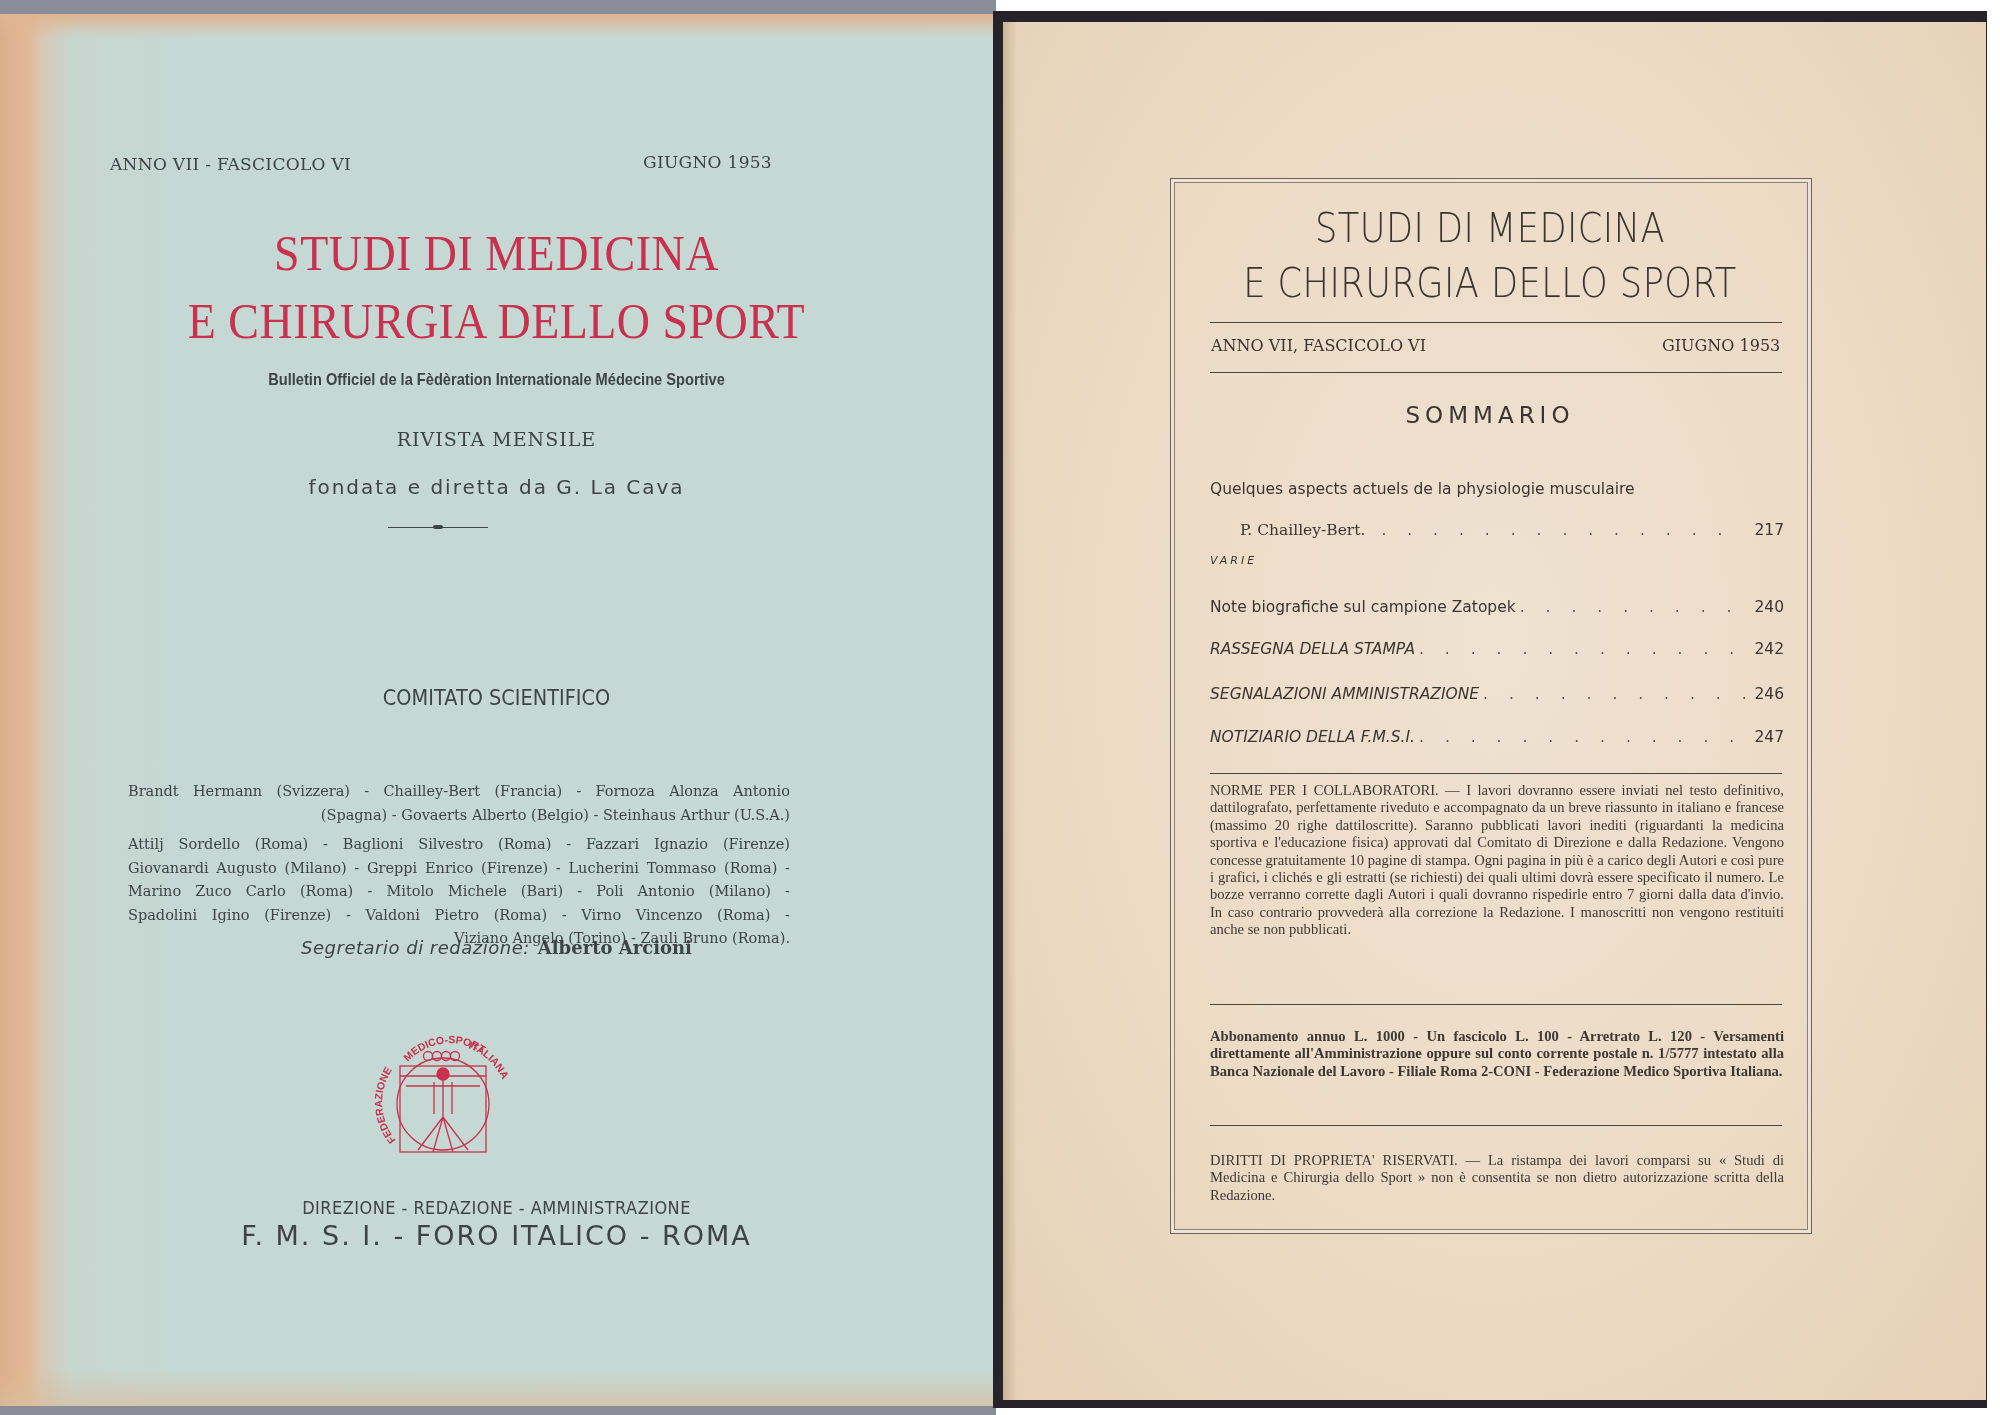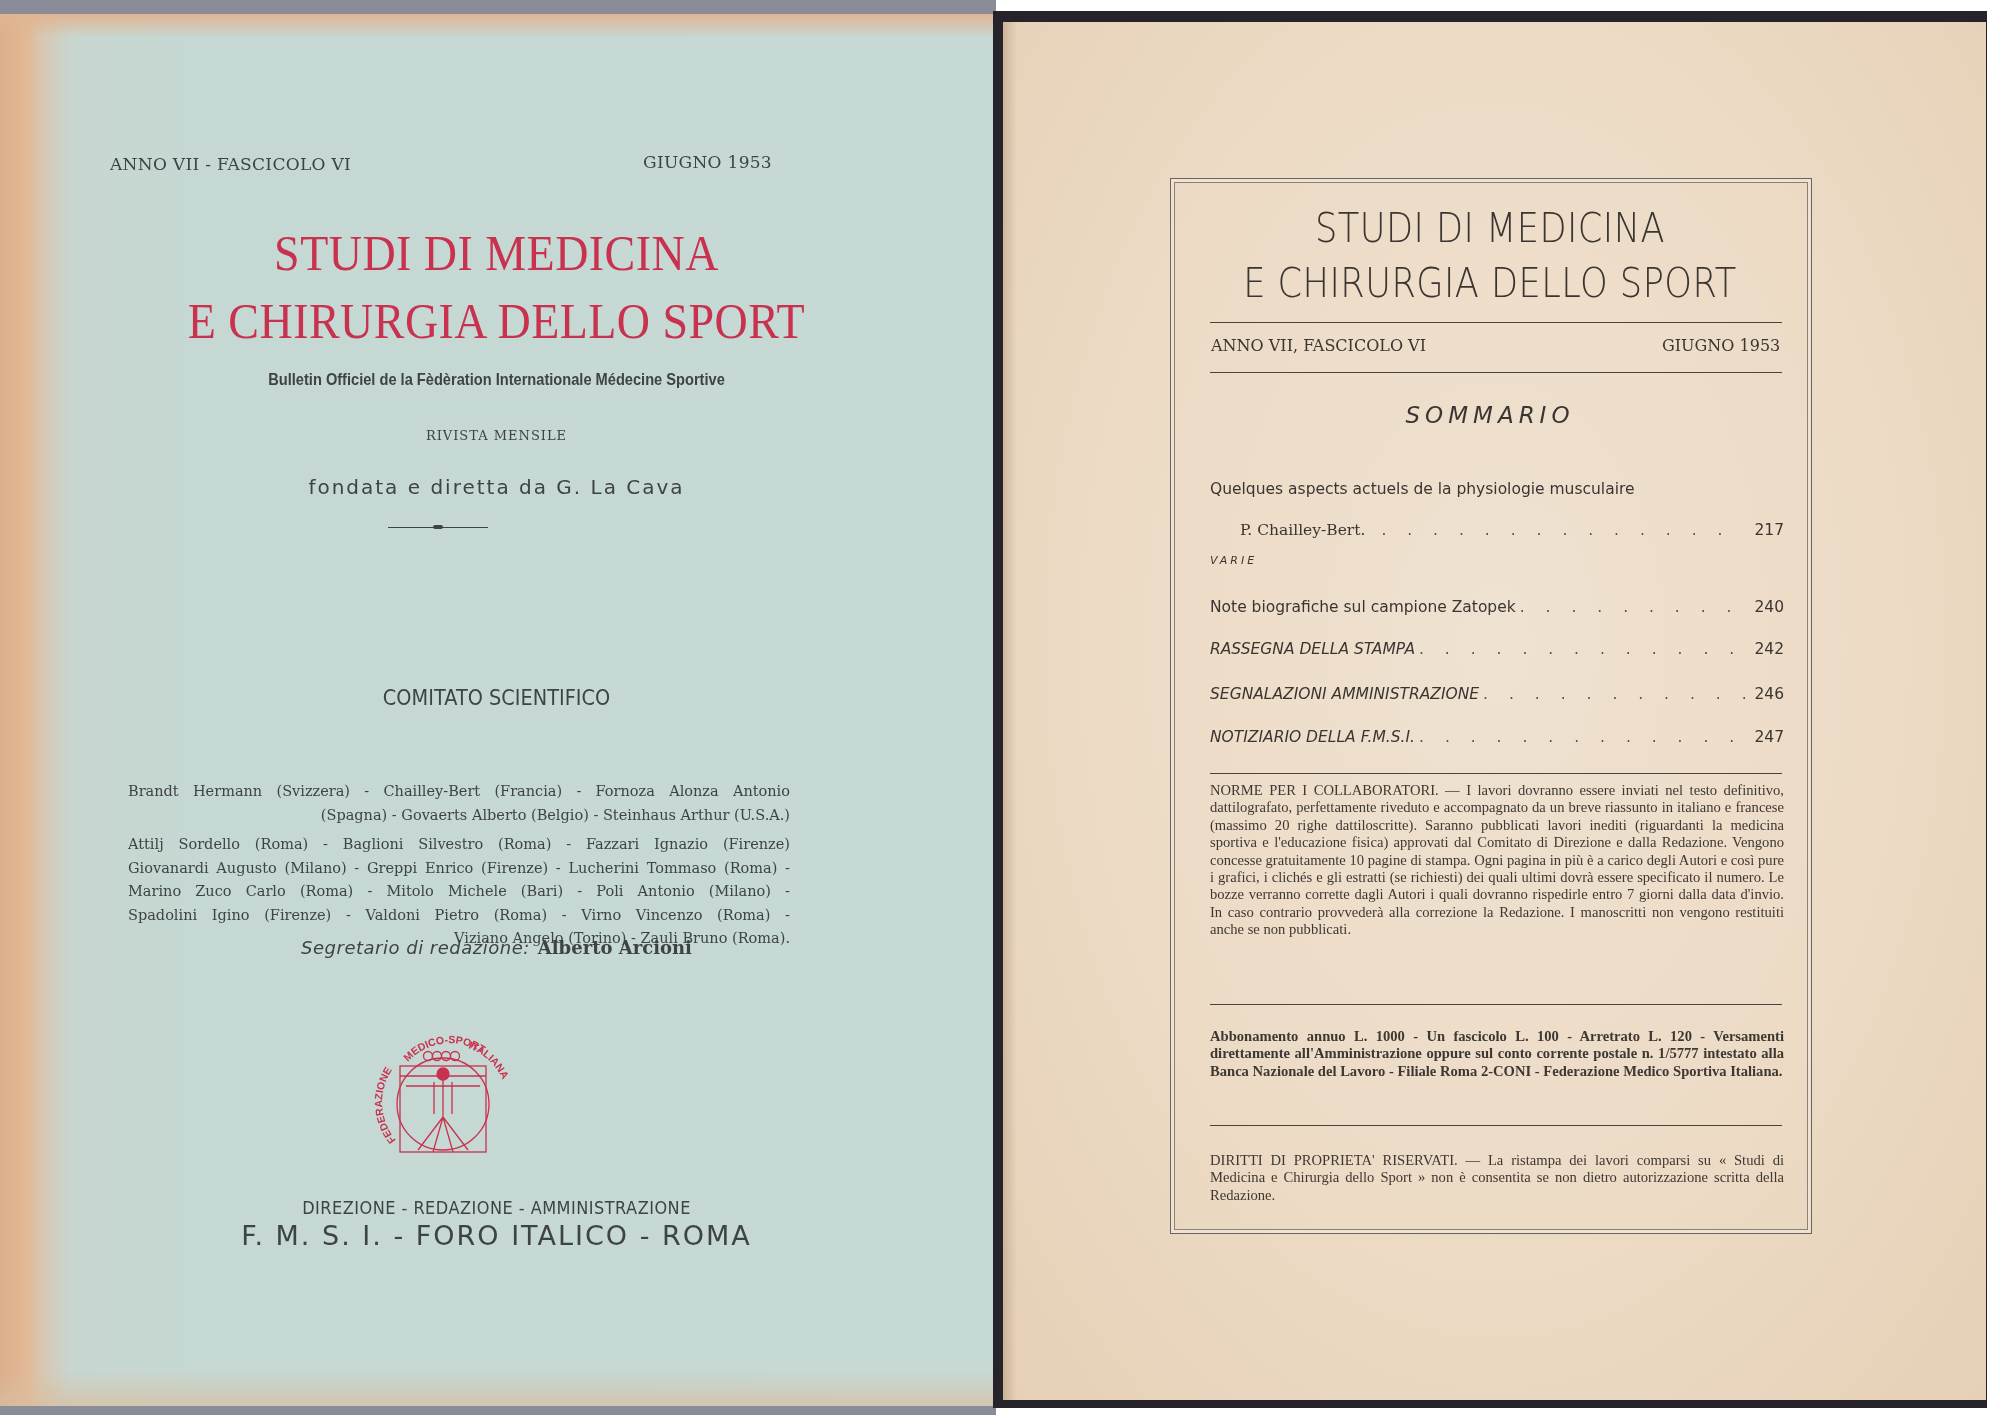--- a/index.html
+++ b/index.html
@@ -15,21 +15,21 @@
     background: linear-gradient(180deg, #e0b592 0%, rgba(205,210,200,0) 100%); }
   #cover-bottom { left:0; top:1370px; width:993px; height:36px;
     background: linear-gradient(0deg, rgba(216,190,160,0.7) 0%, rgba(198,217,212,0) 100%); }
 
   .cv-dark { color:#3e4446; }
   .cv-red { color:#c8324f; }
 
   .cover-meta { font-family:"DejaVu Serif", serif; font-size:17px; letter-spacing:0.3px; }
   .cover-title { font-family:"Liberation Serif", serif; font-size:50px; text-align:center; width:993px; left:0; letter-spacing:0.5px; transform:scaleX(0.92); transform-origin:center; }
   .cover-bulletin { font-family:"Liberation Sans", sans-serif; font-weight:bold; font-size:17px; width:993px; left:0; text-align:center; transform:scaleX(0.86); }
-  .cover-rivista { font-family:"DejaVu Serif", serif; font-size:13px; width:993px; left:0; text-align:center; letter-spacing:1px; }
+  .cover-rivista { font-family:"DejaVu Serif", serif; font-size:19px; width:993px; left:0; text-align:center; letter-spacing:1px; }
   .cover-fondata { font-family:"DejaVu Sans", sans-serif; font-size:20px; width:993px; left:0; text-align:center; letter-spacing:2px; }
   .cover-rule { left:388px; top:527px; width:100px; height:1px; background:#3e4446; }
   .cover-rule-dot { left:433px; top:525px; width:10px; height:4px; background:#3e4446; border-radius:2px; }
   .cover-comitato { font-family:"DejaVu Sans", sans-serif; font-size:21px; width:993px; left:0; text-align:center; transform:scaleX(0.92); }
   .cover-members { left:112px; width:662px; font-family:"DejaVu Serif", serif; font-size:14.5px; line-height:23.5px; text-align:justify; }
   .cover-members p { margin:0; }
   .cover-members p.center { text-align:right; }
   .cover-members .gap { height:6px; }
   .cover-segr { font-family:"DejaVu Sans", sans-serif; font-size:18px; width:993px; left:0; text-align:center; }
   .cover-segr i { font-style:italic; letter-spacing:0.5px; }
@@ -131,21 +131,21 @@
 <div class="abs" id="right-shade"></div>
 <div class="abs" id="frame"></div>
 
 <div class="abs rp-title rp" style="top:205px;">STUDI DI MEDICINA</div>
 <div class="abs rp-title rp" style="top:260px;">E CHIRURGIA DELLO SPORT</div>
 <div class="abs rp-rule" style="top:322px;"></div>
 <div class="abs rp-meta rp" style="left:1211px; top:336px;">ANNO VII, FASCICOLO VI</div>
 <div class="abs rp-meta rp" style="left:1662px; top:336px;">GIUGNO 1953</div>
 <div class="abs rp-rule" style="top:372px;"></div>
 
-<div class="abs rp-sommario rp" style="top:402px;font-style:italic;">SOMMARIO</div>
+<div class="abs rp-sommario rp" style="top:402px;">SOMMARIO</div>
 
 <div class="abs toc rp" style="top:480px; height:280px;">
   <div class="toc-row" style="top:0;">
     <span class="lbl">Quelques aspects actuels de la physiologie musculaire</span>
   </div>
   <div class="toc-row" style="top:41px;gap:12px;">
     <span class="lbl toc-author">P. Chailley-Bert.</span>
     <span class="dots">. . . . . . . . . . . . . . . . . . . . . . . . . . . . . . . . . . . .</span>
     <span class="pg">217</span>
   </div>

